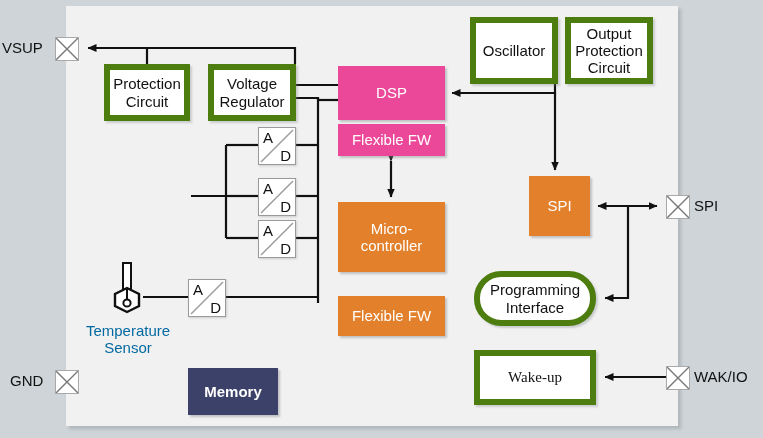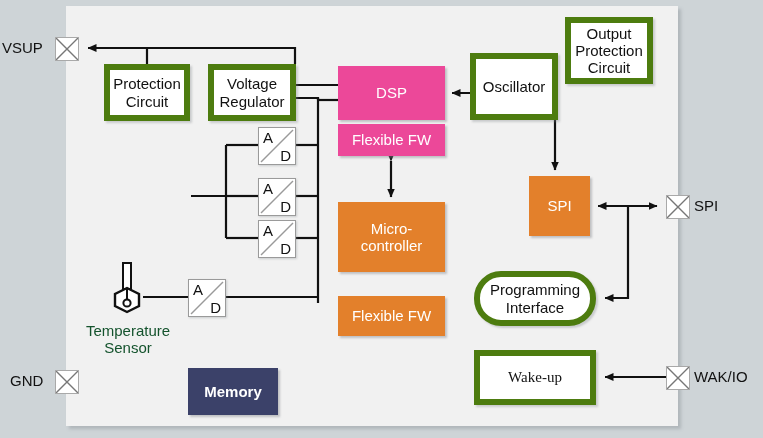--- a/index.html
+++ b/index.html
@@ -77,21 +77,21 @@
   }
   .pad svg{position:absolute;inset:0;}
 
   .pin-label{
     position:absolute;
     font-size:15px;color:#111;
     white-space:nowrap;
   }
 
   .caption{
-    position:absolute;font-size:15px;color:#14532d;
+    position:absolute;font-size:15px;color:#0369a1;
     text-align:center;line-height:1.15;white-space:pre-line;
   }
 
   
   svg.wires{position:absolute;left:0;top:0;width:763px;height:438px;pointer-events:none;}
   .w{stroke:#111111;stroke-width:2.2;fill:none;}
 </style>
 </head>
 <body>
 
@@ -173,21 +173,21 @@
       </svg>
   </div>
   <div class="pin-label" style="left:694px;top:368px;">WAK/IO</div>
 
   <div class="blk blk-white" style="left:104px;top:64px;width:86px;height:57px;">Protection
 Circuit</div>
 
   <div class="blk blk-white" style="left:208px;top:64px;width:88px;height:57px;">Voltage
 Regulator</div>
 
-  <div class="blk blk-white" style="left:470px;top:17px;width:88px;height:67px;margin-top:36px;">Oscillator</div>
+  <div class="blk blk-white" style="left:470px;top:17px;width:88px;height:67px;">Oscillator</div>
 
   <div class="blk blk-white" style="left:565px;top:17px;width:88px;height:67px;">Output
 Protection
 Circuit</div>
 
 
   <div class="blk blk-slate" style="left:338px;top:66px;width:107px;height:54px;">DSP</div>
 
   <div class="blk blk-slate" style="left:338px;top:124px;width:107px;height:32px;">Flexible FW</div>
 

